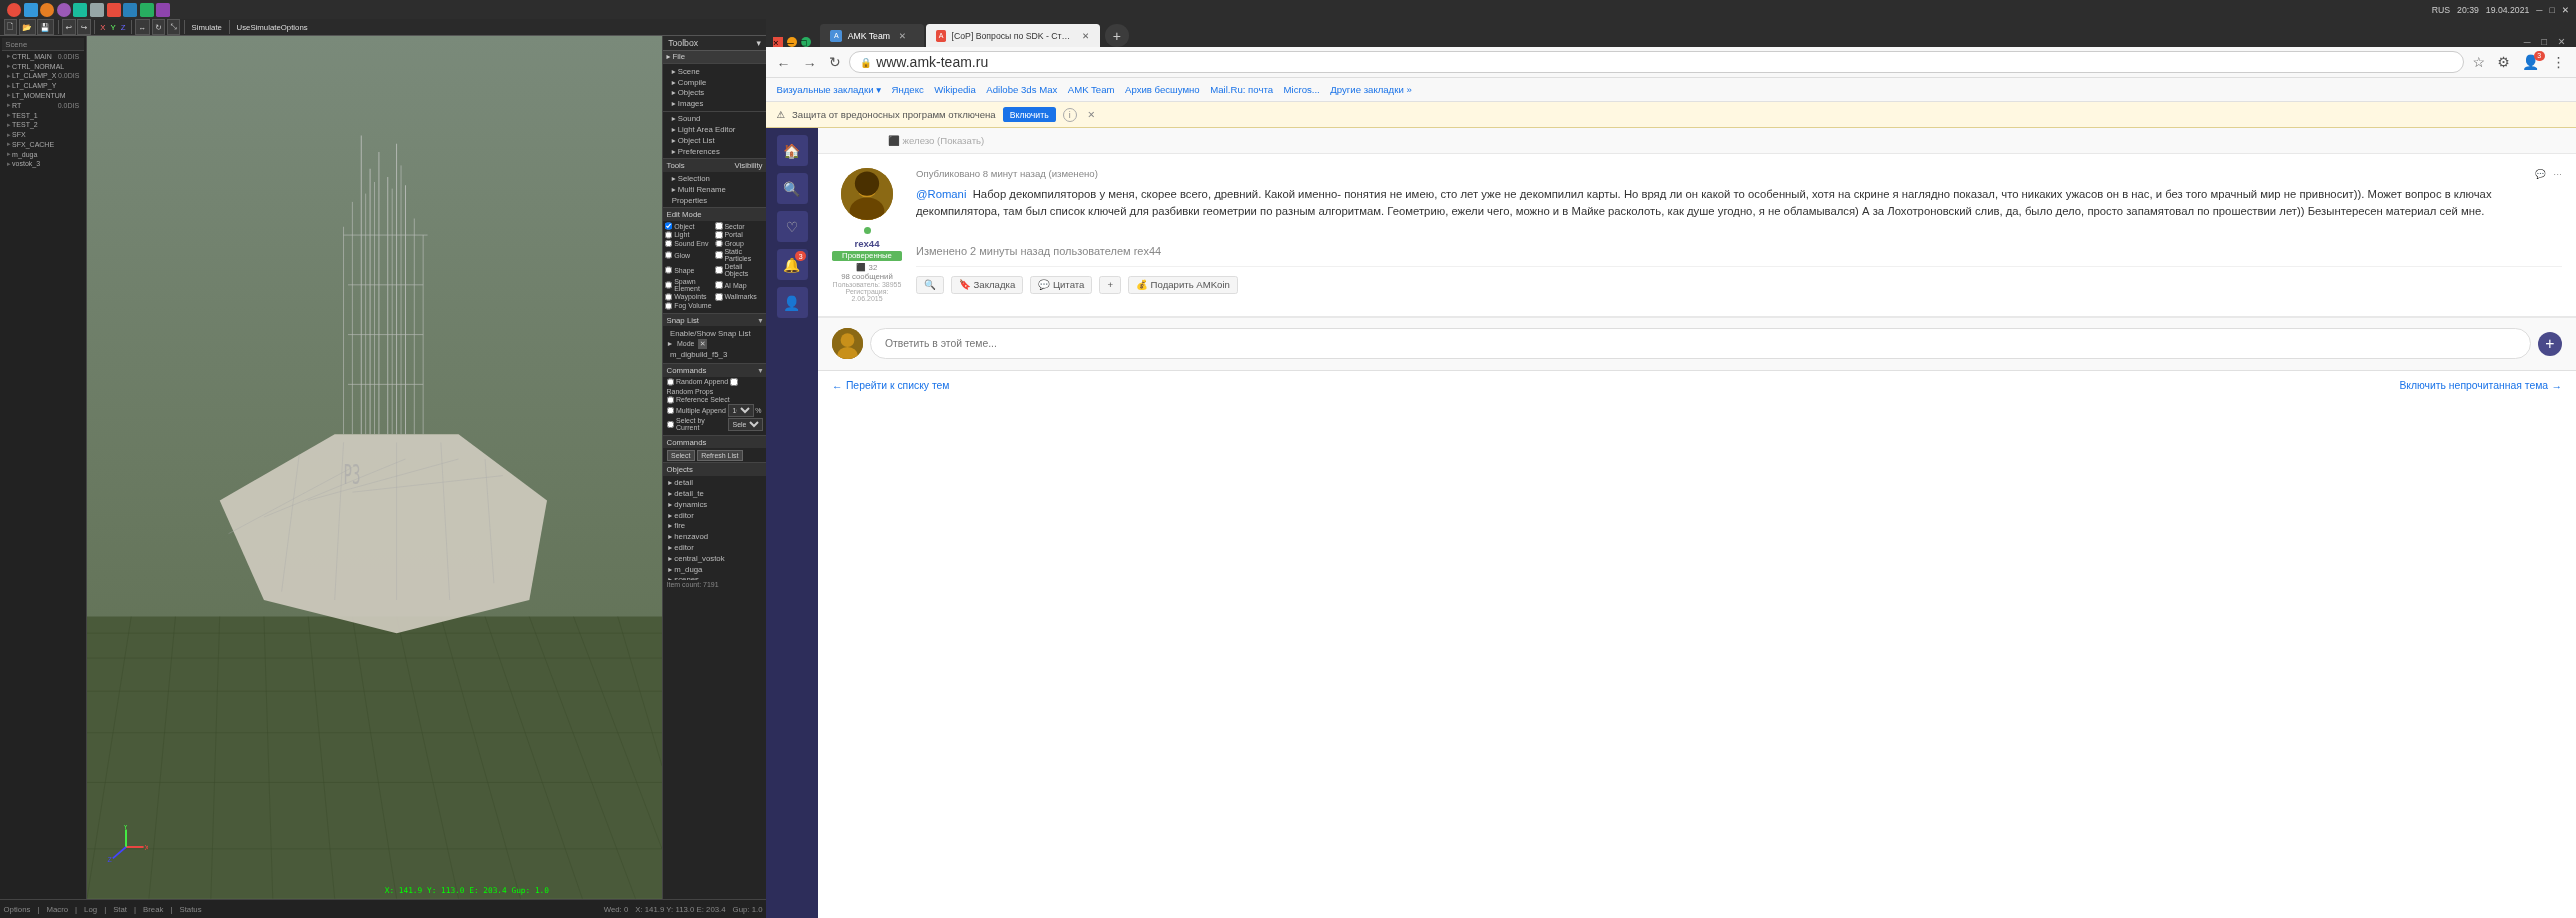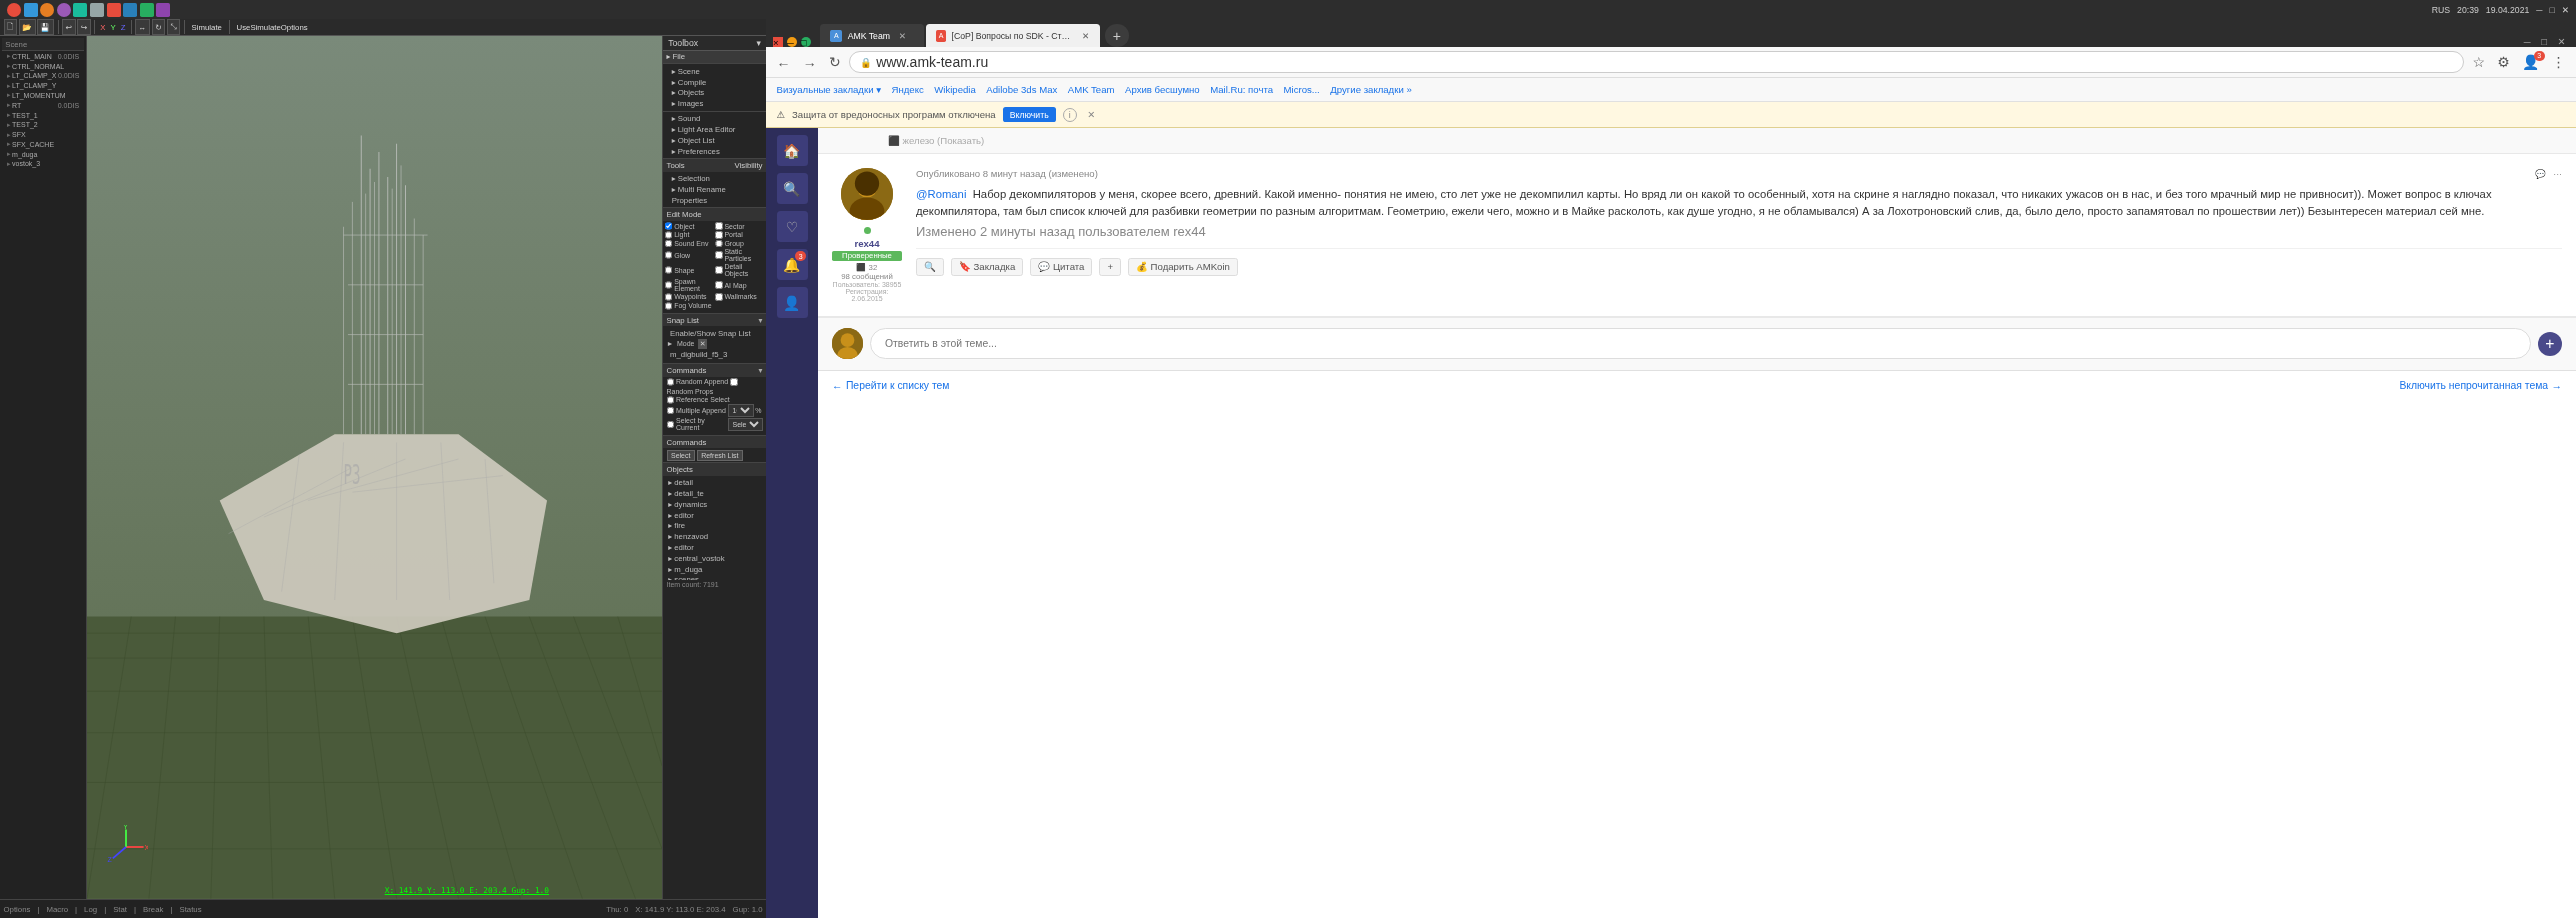--- a/index.html
+++ b/index.html
@@ -75,21 +75,21 @@
     .post-avatar { width: 52px; height: 52px; border-radius: 50%; background: #8b6914; overflow: hidden; display: flex; align-items: center; justify-content: center; }
     .post-meta { text-align: center; font-size: 8.7px; color: #888; margin-top: 3.5px; }
     .post-meta .username { color: #4a4a8a; font-weight: bold; font-size: 10.4px; }
     .post-content { flex: 1; }
     .post-header { display: flex; align-items: center; gap: 7px; margin-bottom: 7px; }
     .post-online { width: 7px; height: 7px; background: #5cb85c; border-radius: 50%; }
     .post-actions { margin-left: auto; display: flex; gap: 7px; }
     .post-action-btn { background: none; border: none; color: #888; cursor: pointer; font-size: 8.7px; }
     .post-text { font-size: 11.3px; color: #333; line-height: 1.5; }
     .post-text .mention { color: #1a73e8; margin-top: 35px; }
-    .post-edited { font-size: 13px; color: #888; margin-top: 4px; }
+    .post-edited { font-size: 11px; color: #888; margin-top: 25px; }
 
     .post-footer { display: flex; gap: 7px; margin-top: 8.7px; padding-top: 8.7px; border-top: 0.9px solid #f0f0f0; }
     .post-footer-btn { background: #f5f5f5; border: 0.9px solid #ddd; border-radius: 2.6px; padding: 2.6px 7px; font-size: 9.6px; cursor: pointer; color: #555; display: flex; align-items: center; gap: 3.5px; }
 
     
     .iron-post { background: #f9f9f9; padding: 7px 14px 7px 70px; border-bottom: 0.9px solid #e8e8e8; font-size: 10.4px; color: #555; }
 
     
     #forum-pagination { background: #fff; padding: 10.4px 14px; border-top: 0.9px solid #e8e8e8; display: flex; align-items: center; gap: 3.5px; }
     .page-btn { width: 24.4px; height: 24.4px; background: #f5f5f5; border: 0.9px solid #ddd; border-radius: 2.6px; display: flex; align-items: center; justify-content: center; font-size: 10.4px; cursor: pointer; color: #555; }
@@ -101,21 +101,21 @@
     #reply-avatar { width: 31px; height: 31px; border-radius: 50%; background: #8b6914; }
     #reply-input { flex: 1; height: 31px; border: 0.9px solid #ddd; border-radius: 15.7px; padding: 0 14px; font-size: 10.4px; color: #888; background: #fff; }
     #add-reply-btn { width: 24.4px; height: 24.4px; background: #4a4a8a; border-radius: 50%; display: flex; align-items: center; justify-content: center; color: white; cursor: pointer; font-size: 15.7px; border: none; }
 
     
     #forum-bottom-nav { height: 31px; background: #fff; border-top: 0.9px solid #e0e0e0; display: flex; align-items: center; justify-content: space-between; padding: 0 14px; }
     .forum-nav-btn { color: #1a73e8; font-size: 10.4px; cursor: pointer; display: flex; align-items: center; gap: 3.5px; }
     .toolbox-header { background: #3a3a3a; color: #ccc; font-size: 7.8px; padding: 1.7px 3.5px; border-bottom: 0.9px solid #444; cursor: pointer; display: flex; align-items: center; gap: 1.7px; }
     .tool-item { color: #bbb; font-size: 7.8px; padding: 0.9px 3.5px; cursor: pointer; display: flex; align-items: center; gap: 1.7px; }
     .axes-gizmo { position: absolute; bottom: 26px; left: 17.4px; width: 44px; height: 44px; }
-    .viewport-coords { position: absolute; bottom: 4.4px; right: 8.7px; color: #00ff00; font-size: 7.8px; font-family: monospace; text-decoration: underline; }
+    .viewport-coords { position: absolute; bottom: 4.4px; right: 8.7px; color: #00ff00; font-size: 7.8px; font-family: monospace; }
 
     
     ::-webkit-scrollbar { width: 7px; height: 7px; }
     ::-webkit-scrollbar-track { background: #2a2a2a; }
     ::-webkit-scrollbar-thumb { background: #555; border-radius: 3.5px; }
 
     
     #toolbox-panel { width: 104px; background: #252525; border-left: 0.9px solid #444; overflow-y: auto; font-size: 7.8px; }
     .obj-item { color: #bbb; font-size: 7.8px; padding: 0.9px 3.5px; cursor: pointer; display: flex; align-items: center; gap: 1.7px; }
 
@@ -515,21 +515,21 @@
       <span>|</span>
       <span style="cursor:pointer;">Macro</span>
       <span>|</span>
       <span style="cursor:pointer;">Log</span>
       <span>|</span>
       <span style="cursor:pointer;">Stat</span>
       <span>|</span>
       <span style="cursor:pointer;">Break</span>
       <span>|</span>
       <span>Status</span>
-      <span style="margin-left:auto;">Thu: 0</span>
+      <span style="margin-left:auto;">Wed: 0</span>
       <span>X: 141.9 Y: 113.0 E: 203.4</span>
       <span>Gup: 1.0</span>
     </div>
   </div>
 
   <div id="browser-panel">
 
     <div id="browser-chrome">
 
       <div id="browser-tab-bar">

